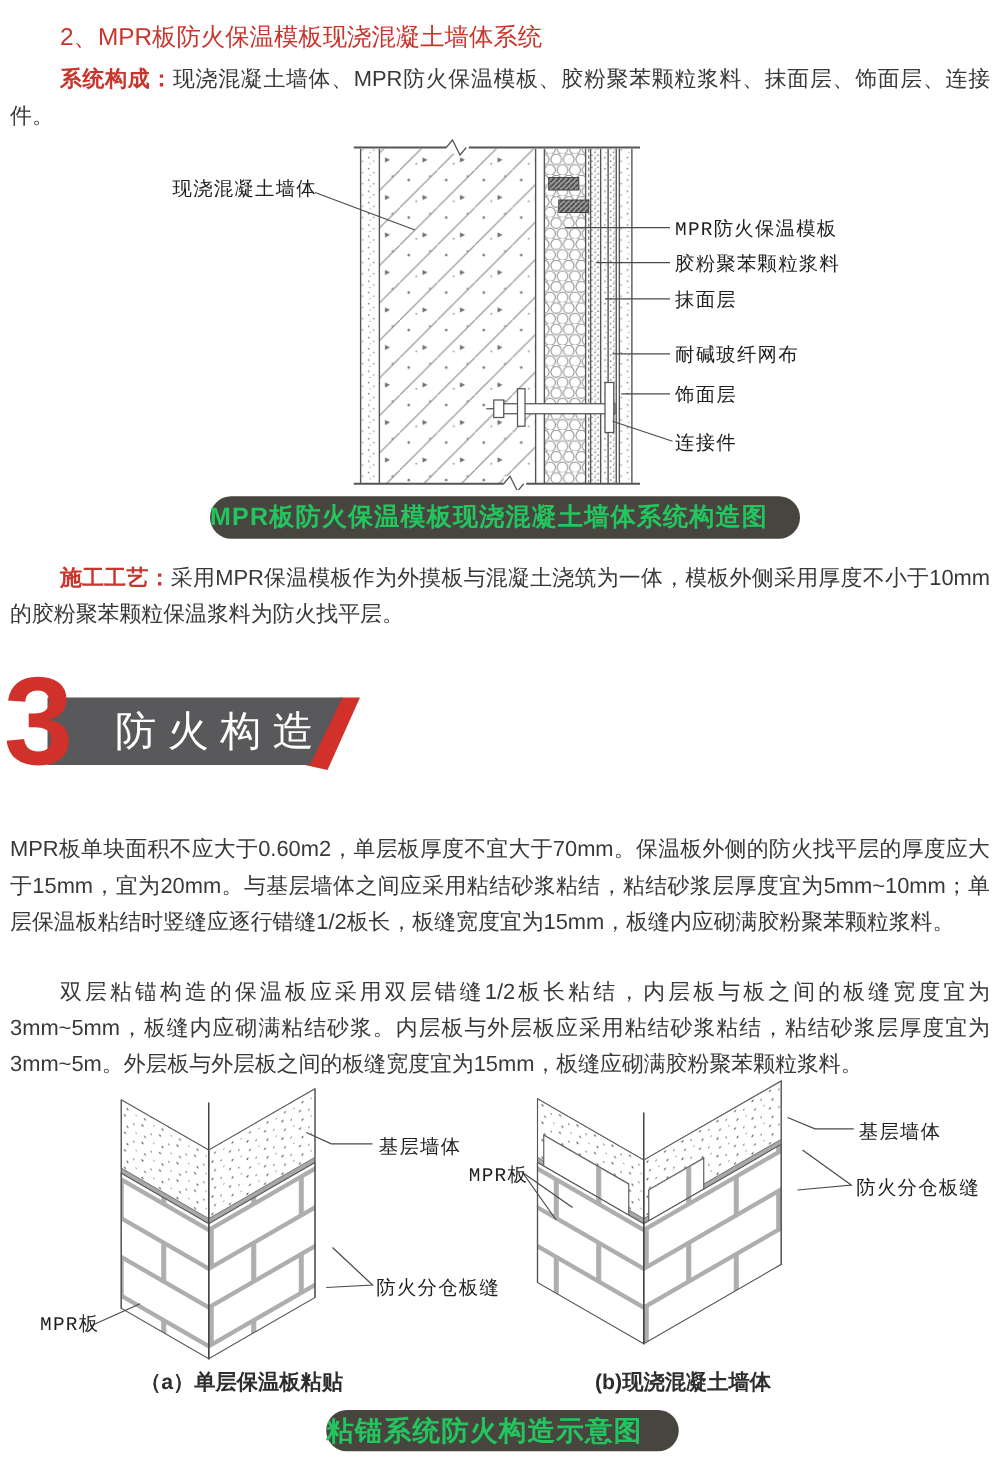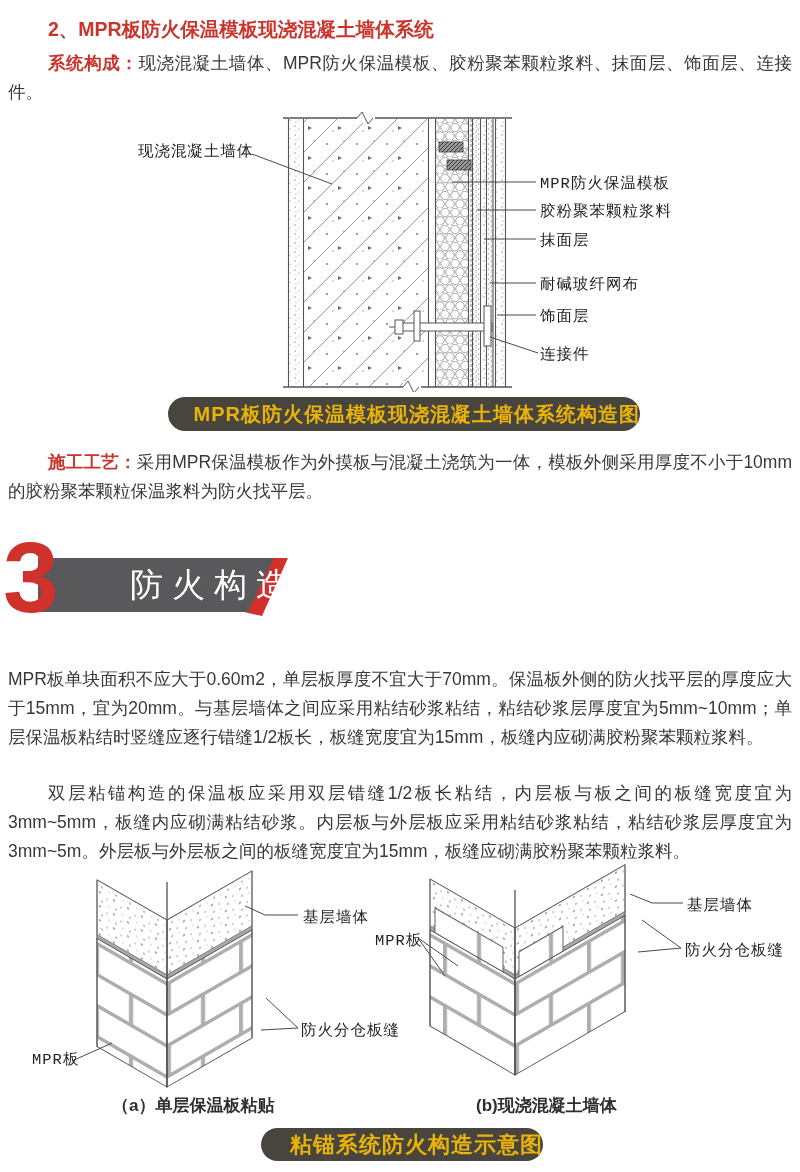--- a/index.html
+++ b/index.html
@@ -1,32 +1,32 @@
 <!DOCTYPE html>
 <html><head>
 <meta charset="utf-8">
 <style>
   html,body{margin:0;padding:0;background:#ffffff;}
   .page{position:relative;width:800px;height:1172px;background:#ffffff;
         font-family:"Liberation Sans",sans-serif;color:#3a3a3a;overflow:hidden;}
-  .h-red{position:absolute;font-weight:bold;color:#c9342c;font-size:19.5px;white-space:nowrap;}
+  .h-red{position:absolute;font-weight:normal;color:#c9342c;font-size:19.5px;white-space:nowrap;}
   .para{position:absolute;left:8px;right:8px;text-align:justify;font-size:17.5px;
         line-height:29px;color:#383838;}
   .indent{text-indent:40px;}
   .red{color:#c9342c;font-weight:bold;}
   .dlabel{position:absolute;font-family:Liberation Mono, monospace;font-size:15.5px;
           color:#1f1f1f;white-space:nowrap;letter-spacing:1px;}
-  .pill{position:absolute;background:#48453f;color:#eab308;border-radius:17px;text-align:right;
+  .pill{position:absolute;background:#48453f;color:#22c55e;border-radius:17px;text-align:left;
         font-weight:bold;letter-spacing:1px;}
   .pill1{left:168px;top:397px;width:472px;height:34px;line-height:34px;font-size:20px;}
   .pill2{left:261px;top:1128px;width:282px;height:33px;line-height:33px;font-size:22px;}
   .big3{position:absolute;left:3px;top:536px;font-size:100px;line-height:0.82;
         font-weight:bold;color:#d0312b;}
   .bannertext{position:absolute;left:92px;top:563px;font-size:33px;color:#ffffff;
-        letter-spacing:9px;white-space:nowrap;margin-left:38px;}
+        letter-spacing:9px;white-space:nowrap;}
   .cap{position:absolute;font-size:17px;font-weight:600;color:#2e2e2e;white-space:nowrap;}
   svg{position:absolute;}
 </style>
 </head>
 <body>
 
 <div class="page">
 
   <div class="h-red" style="left:48px;top:16px;">2、MPR板防火保温模板现浇混凝土墙体系统</div>
 

